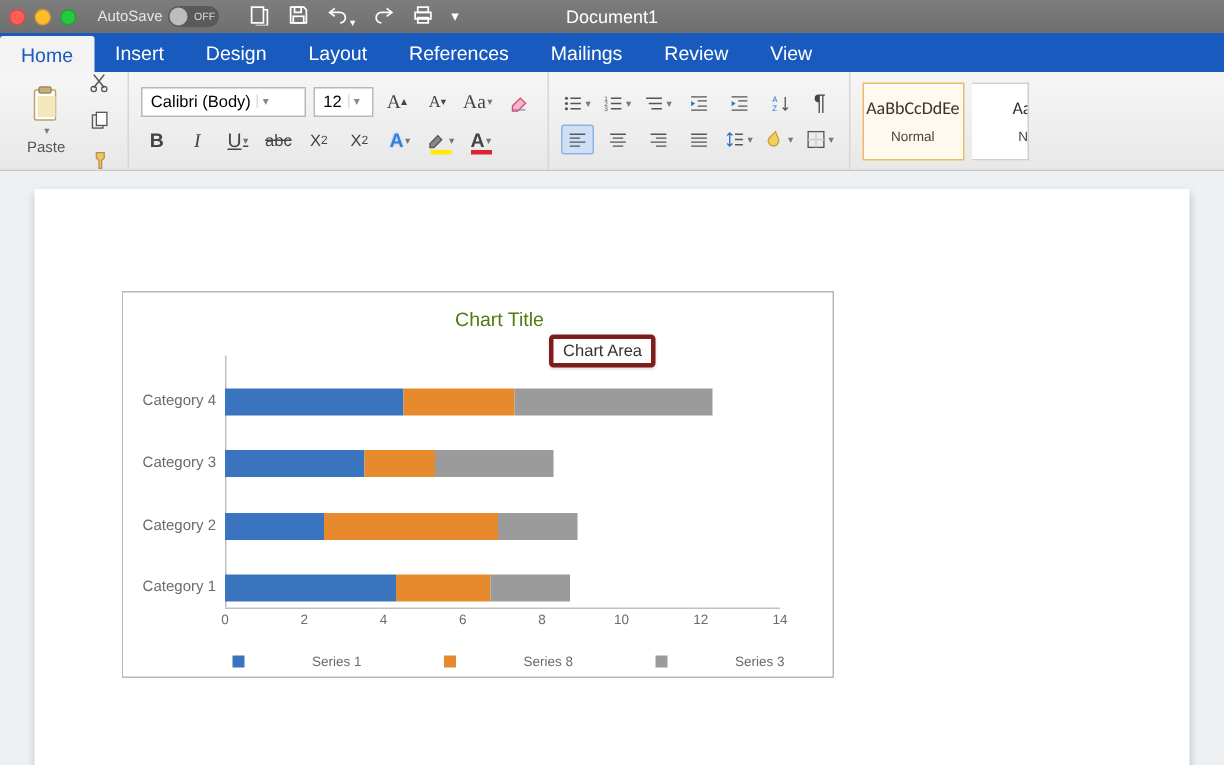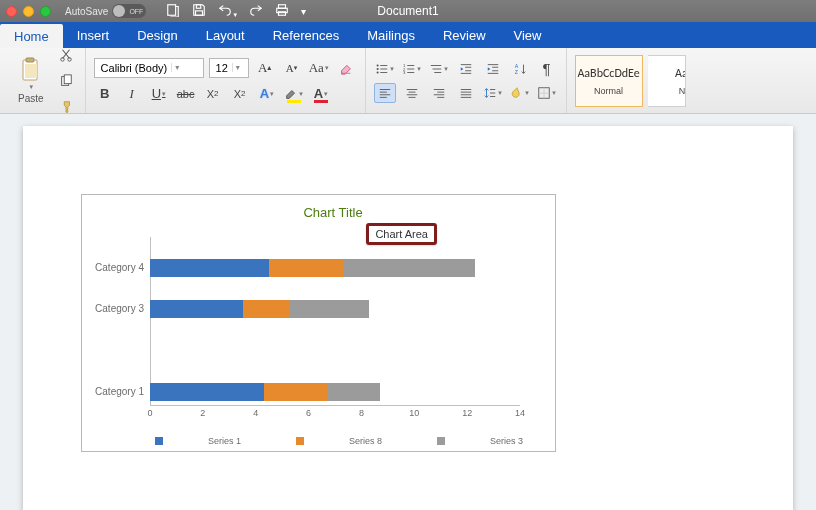--- a/index.html
+++ b/index.html
@@ -335,20 +335,26 @@
             <div class="seg s1" style="width: 118.929px;"></div>
             <div class="seg s2" style="width: 74px;"></div>
             <div class="seg s3" style="width: 132.143px;"></div>
           </div>
           <div class="bar-row" style="top: 63.2px;">
             <div class="cat-lbl">Category 3</div>
             <div class="seg s1" style="width: 92.5px;"></div>
             <div class="seg s2" style="width: 47.5714px;"></div>
             <div class="seg s3" style="width: 79.2857px;"></div>
           </div>
+          <div class="bar-row" style="top: 104.8px;">
+            <div class="cat-lbl">Category 2</div>
+            <div class="seg s1" style="width: 66.0714px;"></div>
+            <div class="seg s2" style="width: 116.286px;"></div>
+            <div class="seg s3" style="width: 52.8571px;"></div>
+          </div>
           <div class="bar-row" style="top: 146.4px;">
             <div class="cat-lbl">Category 1</div>
             <div class="seg s1" style="width: 113.643px;"></div>
             <div class="seg s2" style="width: 63.4286px;"></div>
             <div class="seg s3" style="width: 52.8571px;"></div>
           </div>
         </div>
       <div class="xaxis" id="xaxis">
           <div class="xtick" style="left: 0px;">0</div>
           <div class="xtick" style="left: 52.8571px;">2</div>

